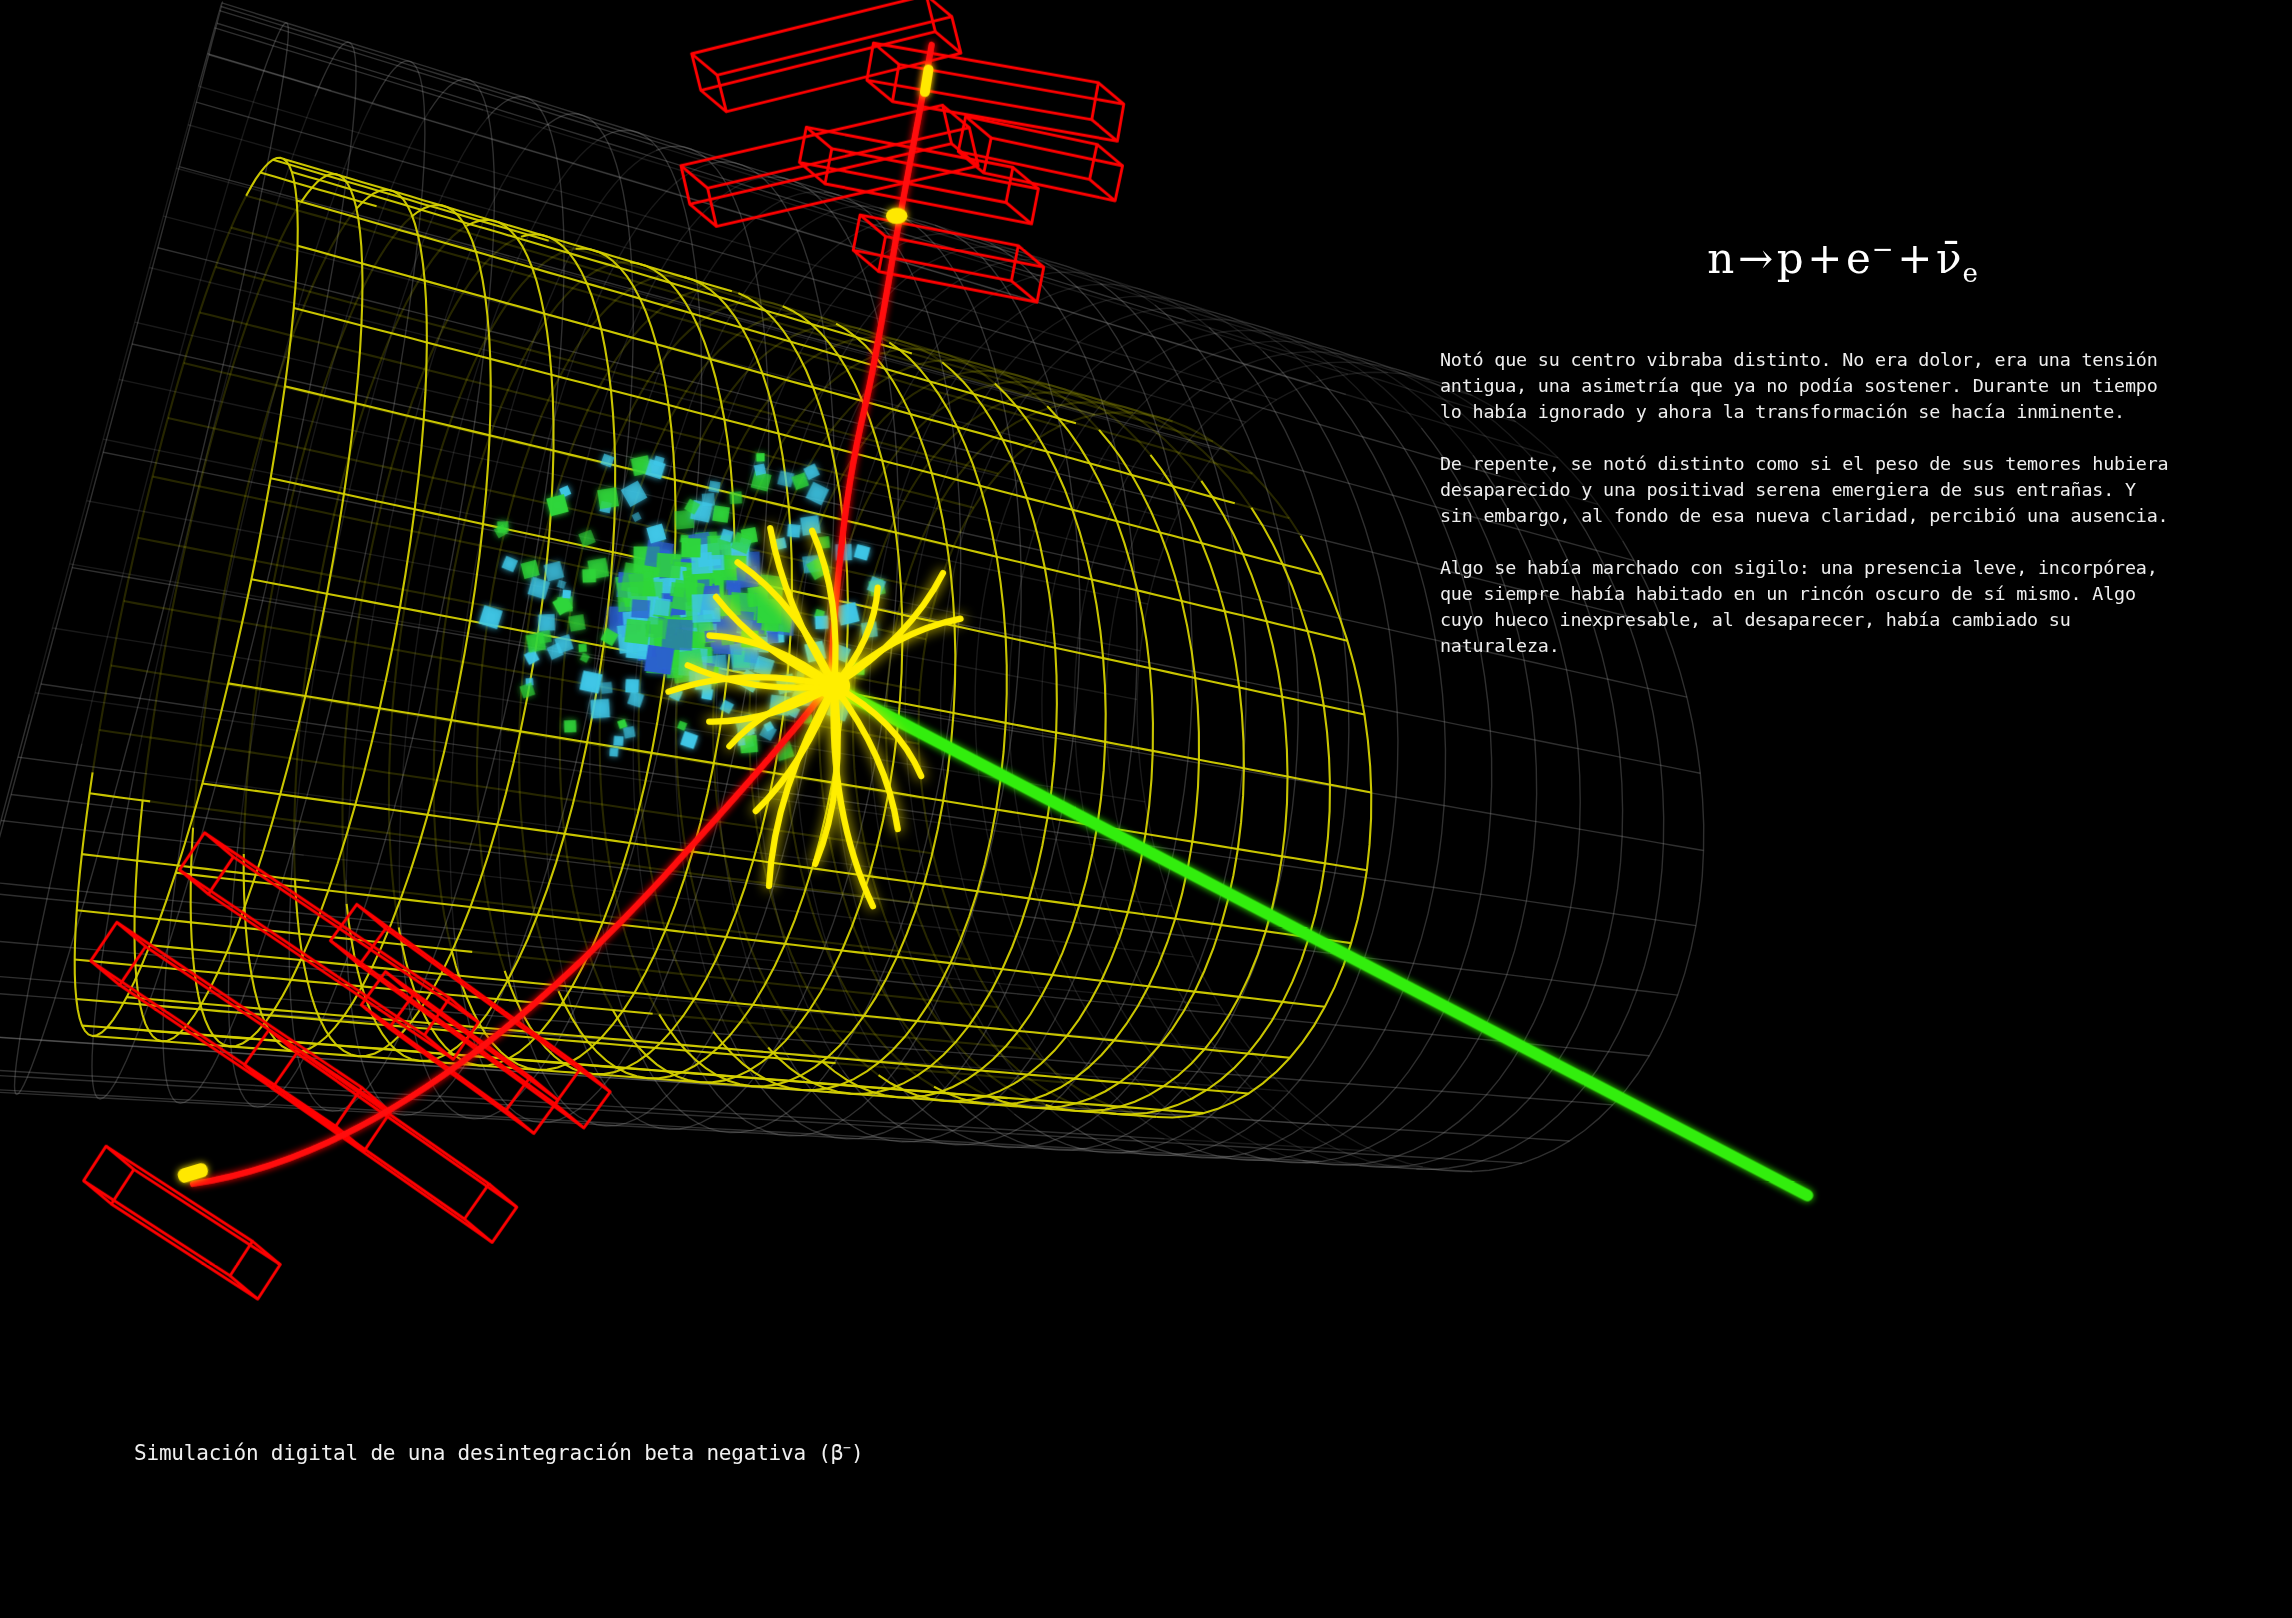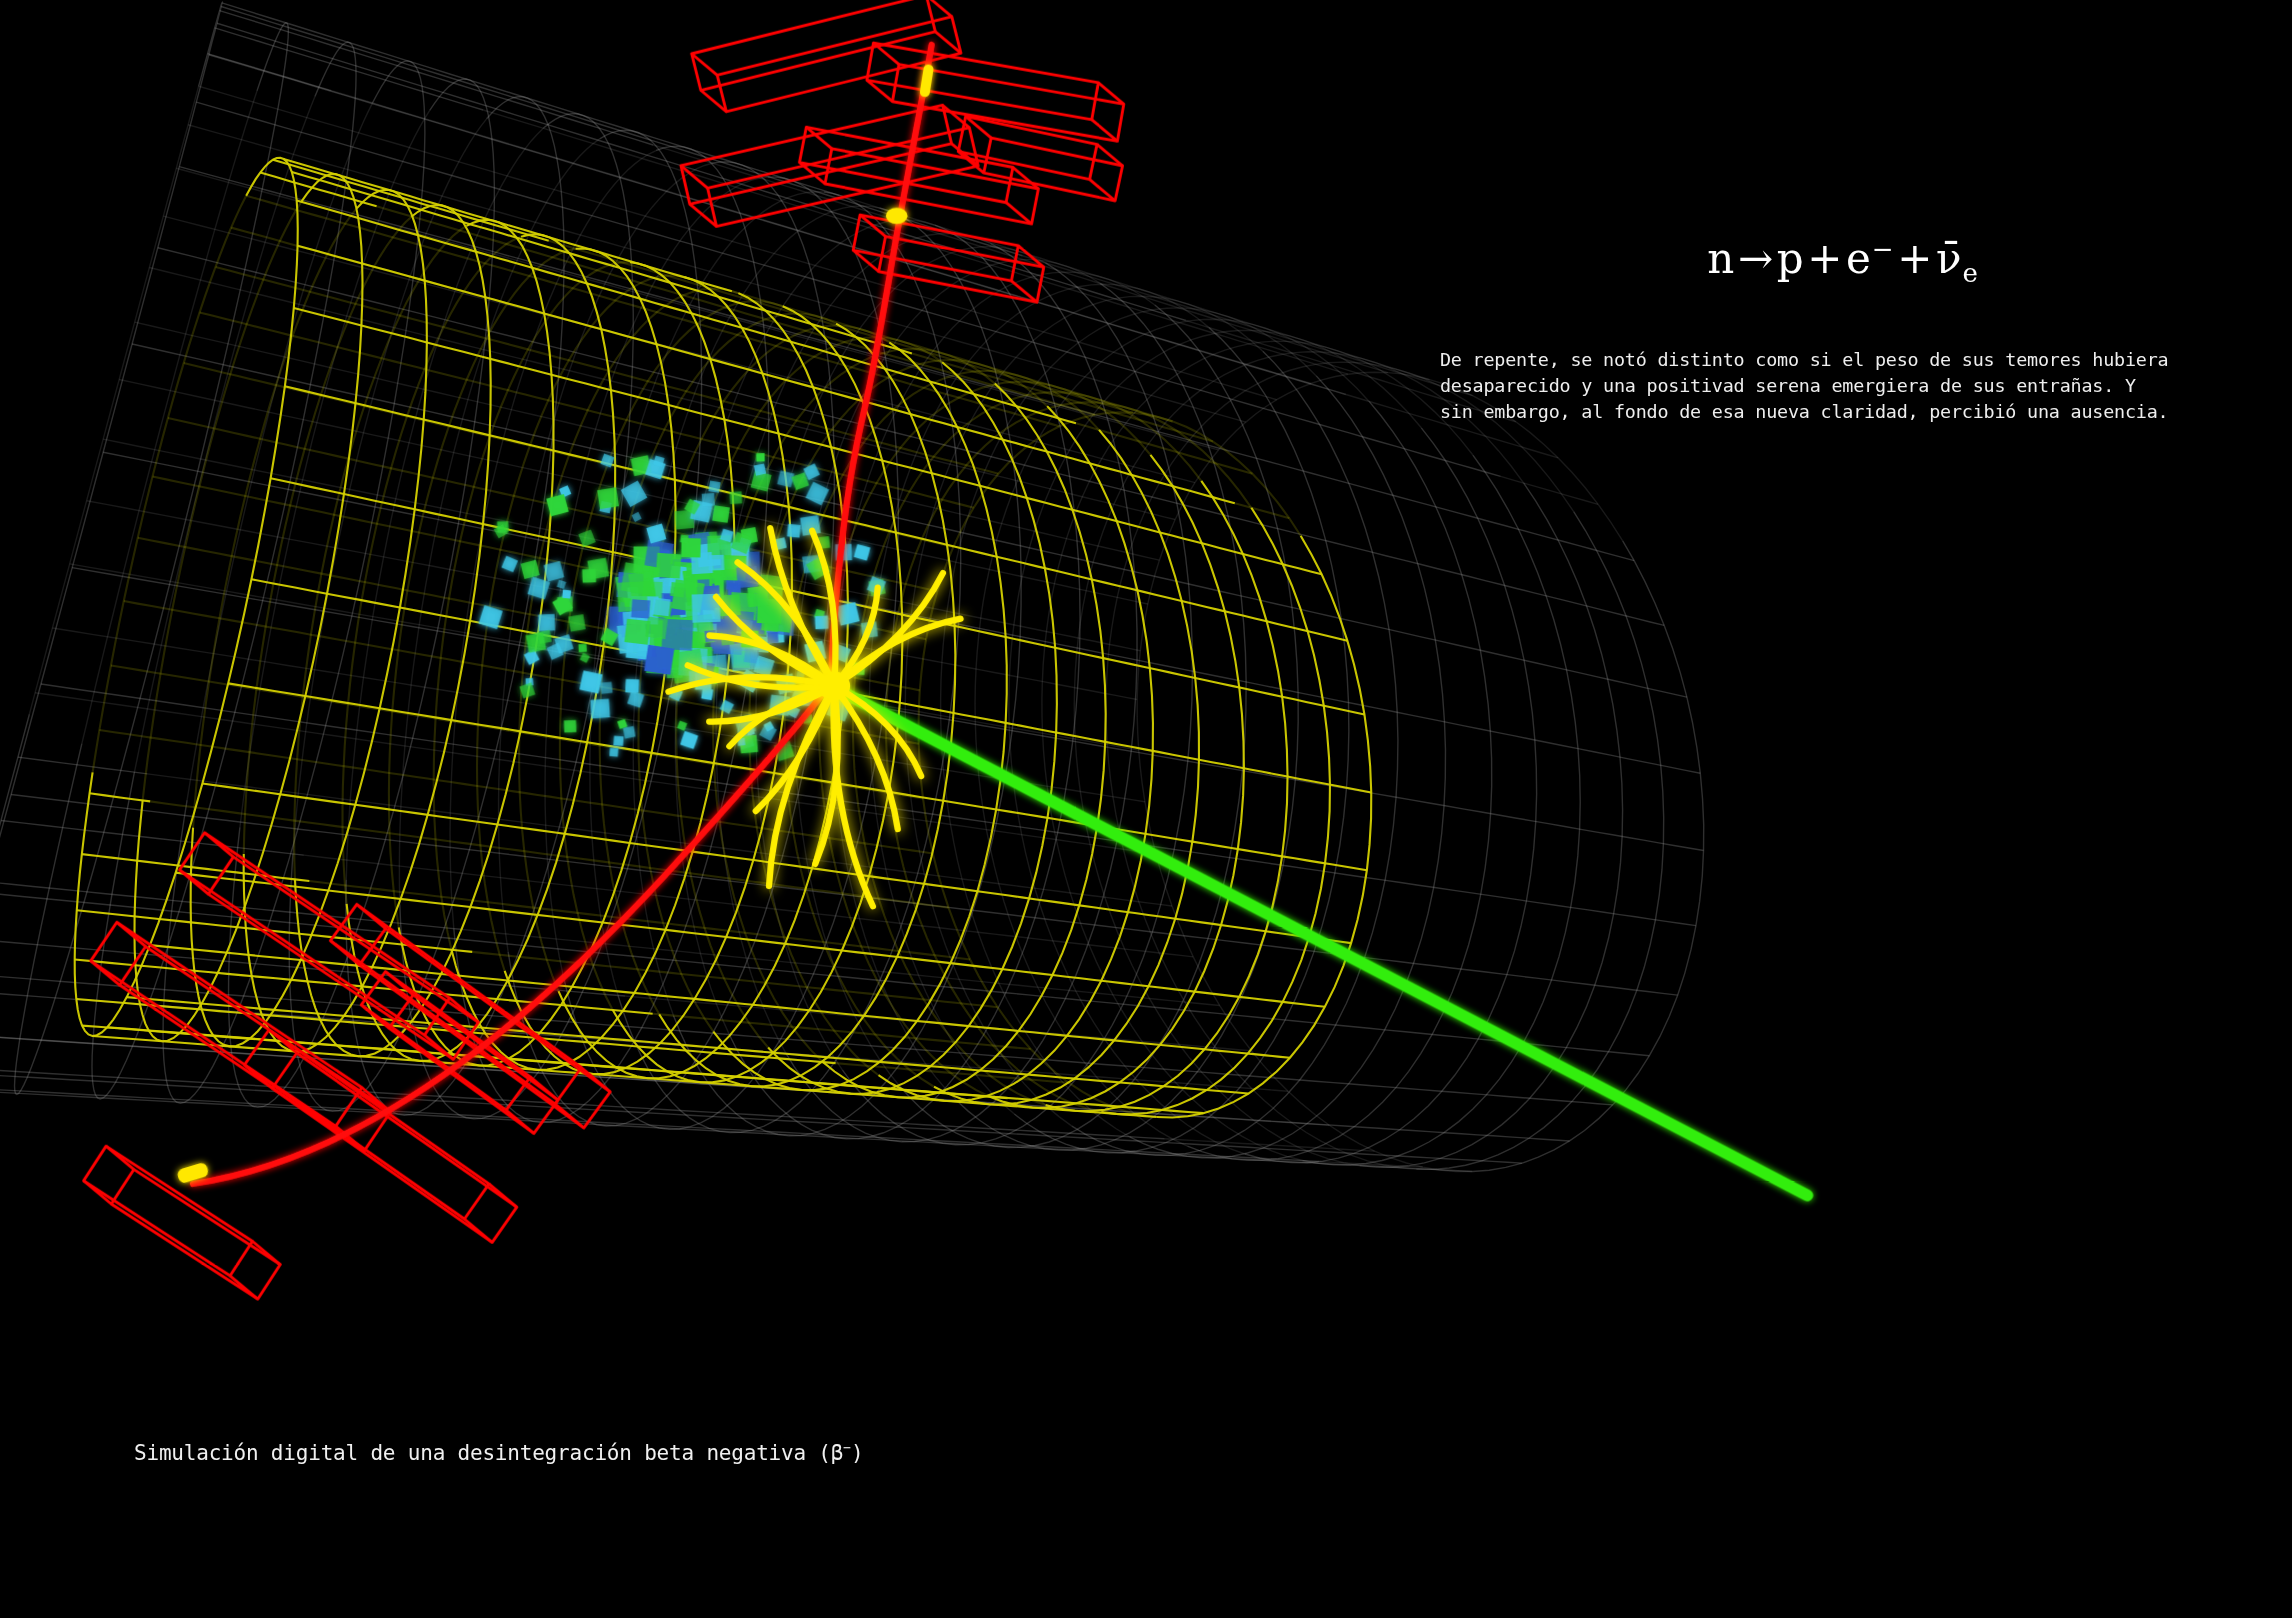--- a/index.html
+++ b/index.html
@@ -743,23 +743,30 @@
       <rect x="198" y="1302" width="34" height="16" rx="7" transform="rotate(-17 215 1310)"></rect>
     </g>
   </svg>
 
   <div id="text-col">
 
     <div id="equation">
       <span>n</span><span class="op">→</span><span>p</span><span class="op">+</span><span>e</span><span class="sup">−</span><span class="op">+</span><span>ν̄</span><span class="sub">e</span>
     </div>
 
+    <p class="para">Notó que su centro vibraba distinto. No era dolor, era una tensión
+antigua, una asimetría que ya no podía sostener. Durante un tiempo
+lo había ignorado y ahora la transformación se hacía inminente.</p>
     <p class="para">De repente, se notó distinto como si el peso de sus temores hubiera
 desaparecido y una positivad serena emergiera de sus entrañas. Y
 sin embargo, al fondo de esa nueva claridad, percibió una ausencia.</p>
+    <p class="para">Algo se había marchado con sigilo: una presencia leve, incorpórea,
+que siempre había habitado en un rincón oscuro de sí mismo. Algo
+cuyo hueco inexpresable, al desaparecer, había cambiado su
+naturaleza.</p>
   </div>
 
   <div id="caption">
     <span>Simulación digital de una desintegración beta negativa (β</span><span class="sup">−</span><span>)</span>
   </div>
 
 </div>
 
 
 </body></html>

